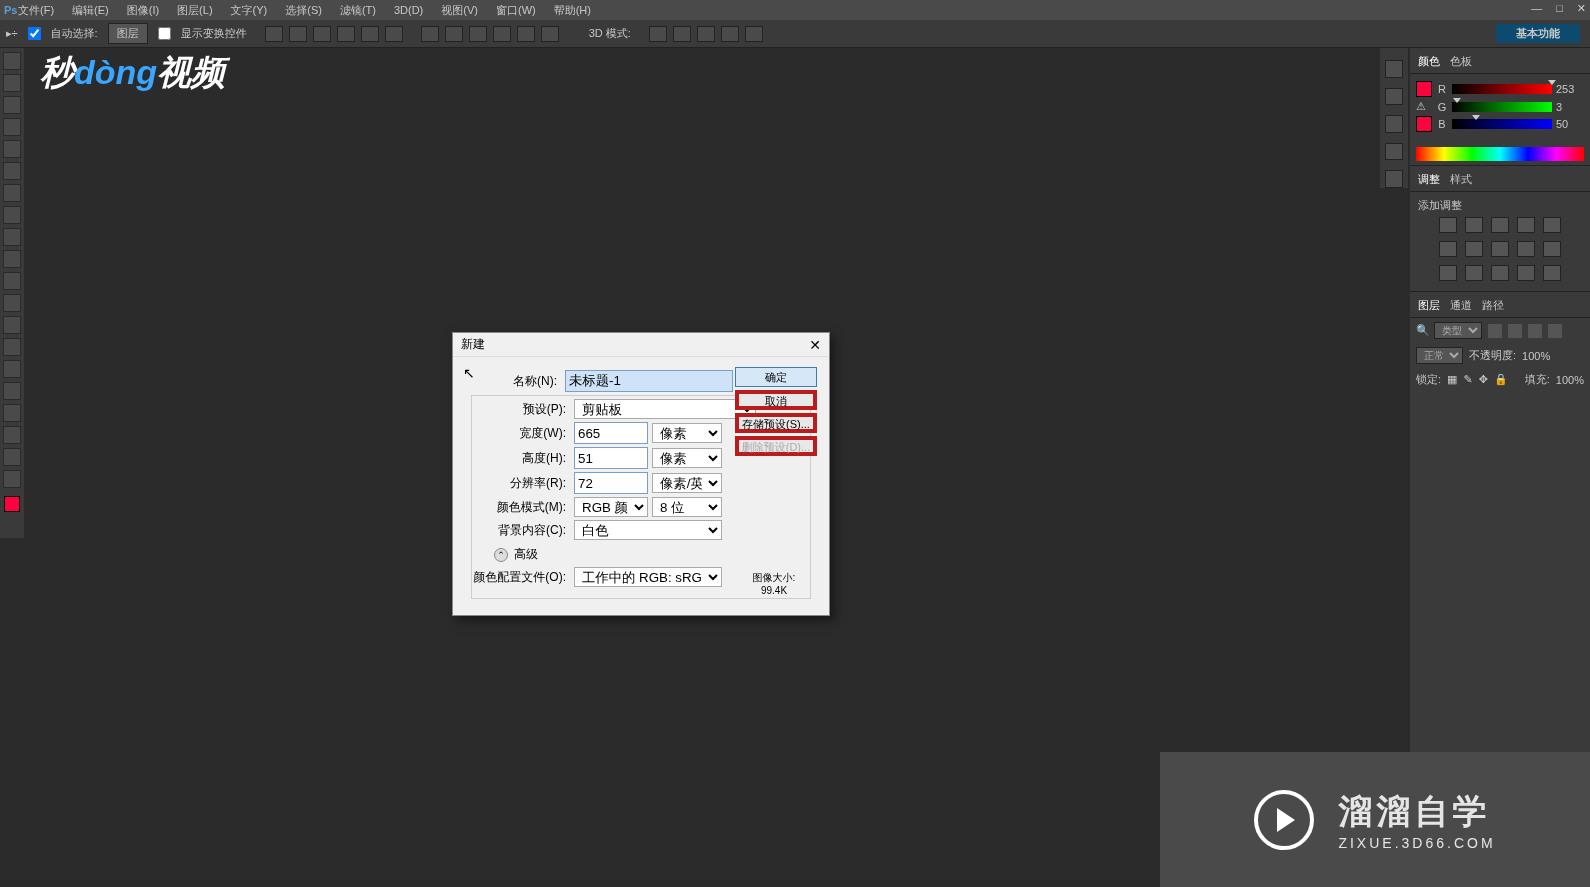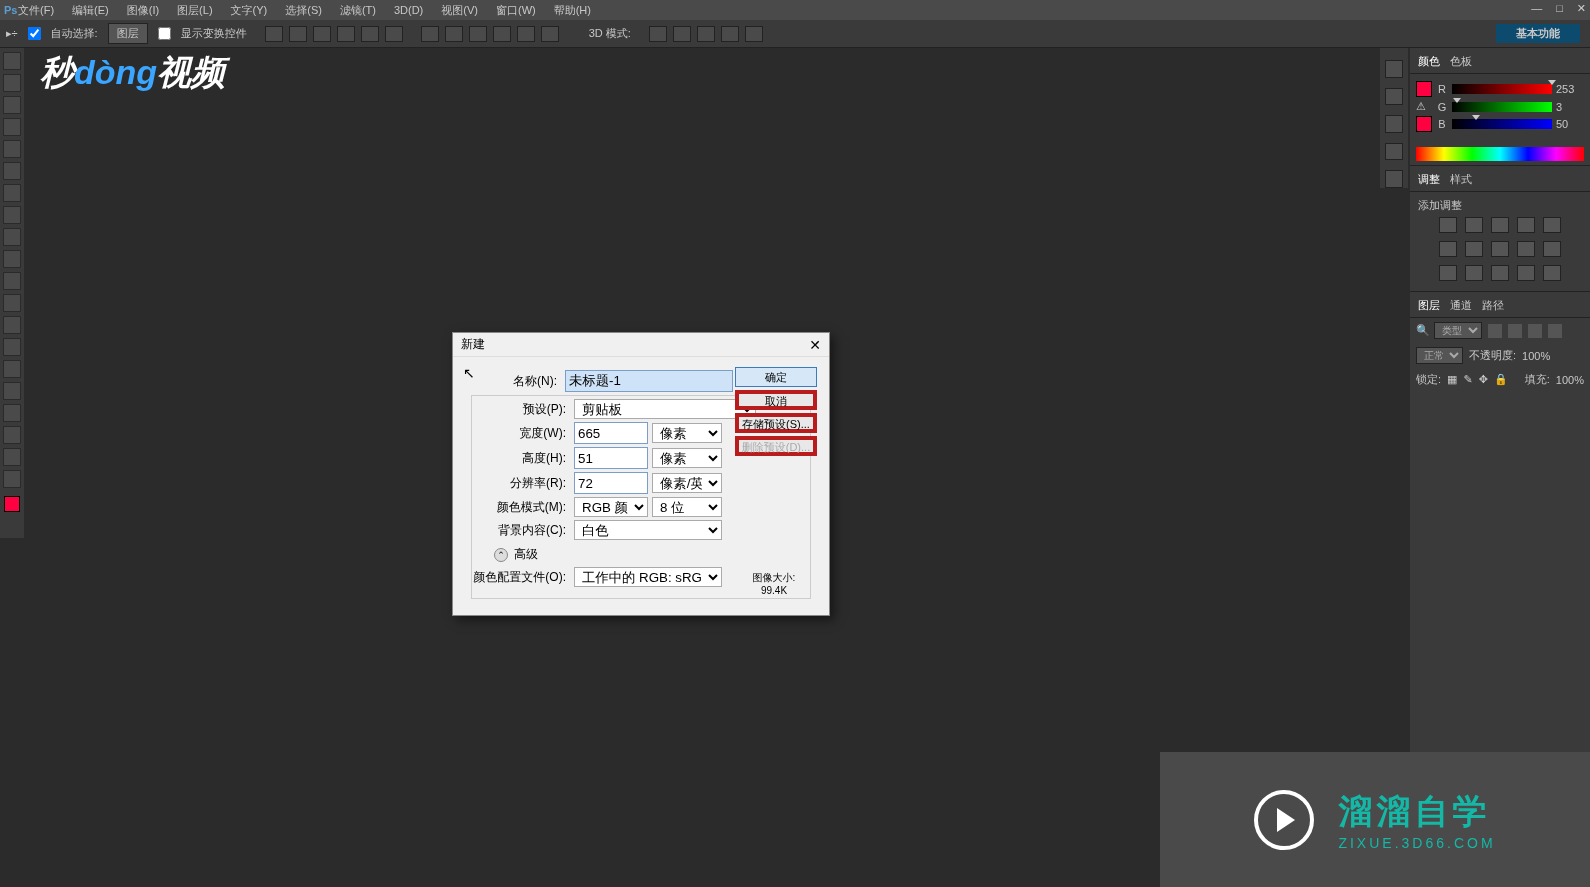--- a/index.html
+++ b/index.html
@@ -15,21 +15,21 @@
 .toolbar-left { position: absolute; left: 0; top: 48px; width: 24px; background: #3a3a3a; height: 490px; display: flex; flex-direction: column; align-items: center; gap: 4px; padding-top: 4px; }
 .toolbar-left .tool { width: 18px; height: 18px; background: #4a4a4a; border: 1px solid #2a2a2a; }
 .toolbar-left .swatch { width: 16px; height: 16px; background: #ff0040; border: 1px solid #000; margin-top: 4px; position: relative; }
 .toolbar-left .swatch::after { content:''; position: absolute; width: 16px; height: 16px; background: #fff; border: 1px solid #000; left: 6px; top: 6px; z-index: -1; }
 .canvas { position: absolute; left: 24px; top: 48px; right: 198px; bottom: 0; background: #2b2b2b; }
 .watermark-top { position: absolute; left: 40px; top: 50px; color: #fff; font-size: 34px; font-style: italic; font-weight: bold; }
 .watermark-top .b { color: #3aa6ff; }
 .watermark-bottom { position: absolute; right: 0; bottom: 0; width: 430px; height: 135px; background: #4a4a4a; display: flex; align-items: center; justify-content: center; gap: 14px; }
 .watermark-bottom .play { width: 60px; height: 60px; border: 4px solid #fff; border-radius: 50%; display:flex; align-items:center; justify-content:center; }
 .watermark-bottom .play::after { content:''; border-left: 18px solid #fff; border-top: 12px solid transparent; border-bottom: 12px solid transparent; margin-left:4px;}
-.watermark-bottom .txt { color: #14b8a6; margin-left: 10px; }
+.watermark-bottom .txt { color: #e5e5e5; margin-left: 10px; }
 .watermark-bottom .txt .big { font-size: 34px; font-weight: bold; letter-spacing: 4px; }
 .watermark-bottom .txt .small { font-size: 14px; letter-spacing: 3px; }
 .wm-corner { position: absolute; right: 0; bottom: 0; width: 80px; height: 135px; background: #6aa9e8; }
 .right-panels { position: absolute; right: 0; top: 48px; width: 180px; bottom: 0; background: #3a3a3a; color: #c8c8c8; font-size: 11px; }
 .panel-tabs { display: flex; gap: 10px; padding: 6px 8px 4px; border-bottom: 1px solid #222; }
 .panel-tabs span.active { color: #fff; }
 .color-panel { padding: 4px 6px 8px; }
 .color-row { display: flex; align-items: center; gap: 4px; margin: 3px 0; }
 .color-row .sw { width: 16px; height: 16px; background: #ff0040; border:1px solid #000;}
 .color-row label { width: 12px; text-align: center; }

